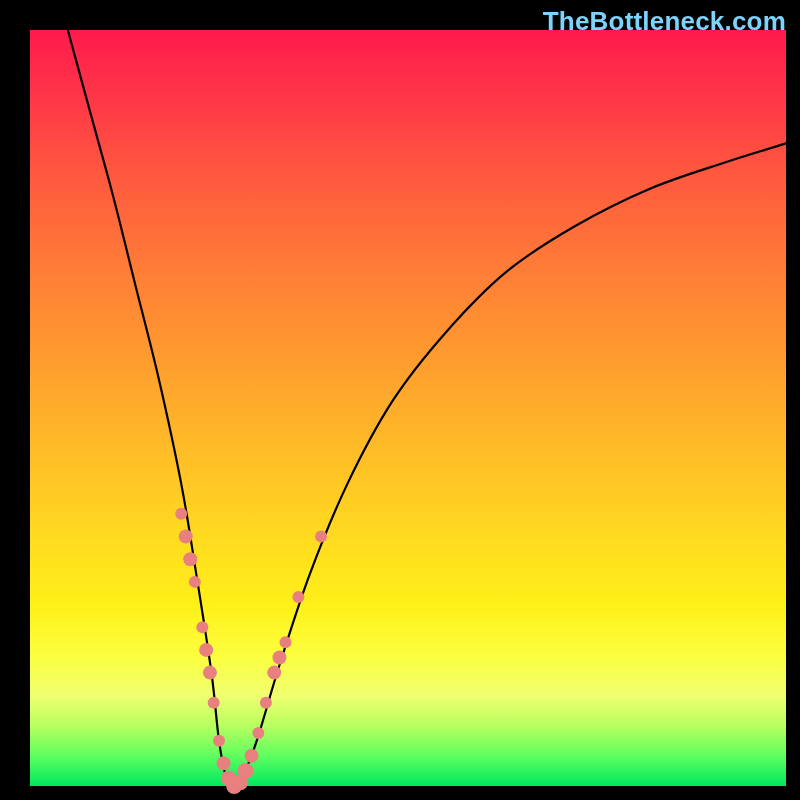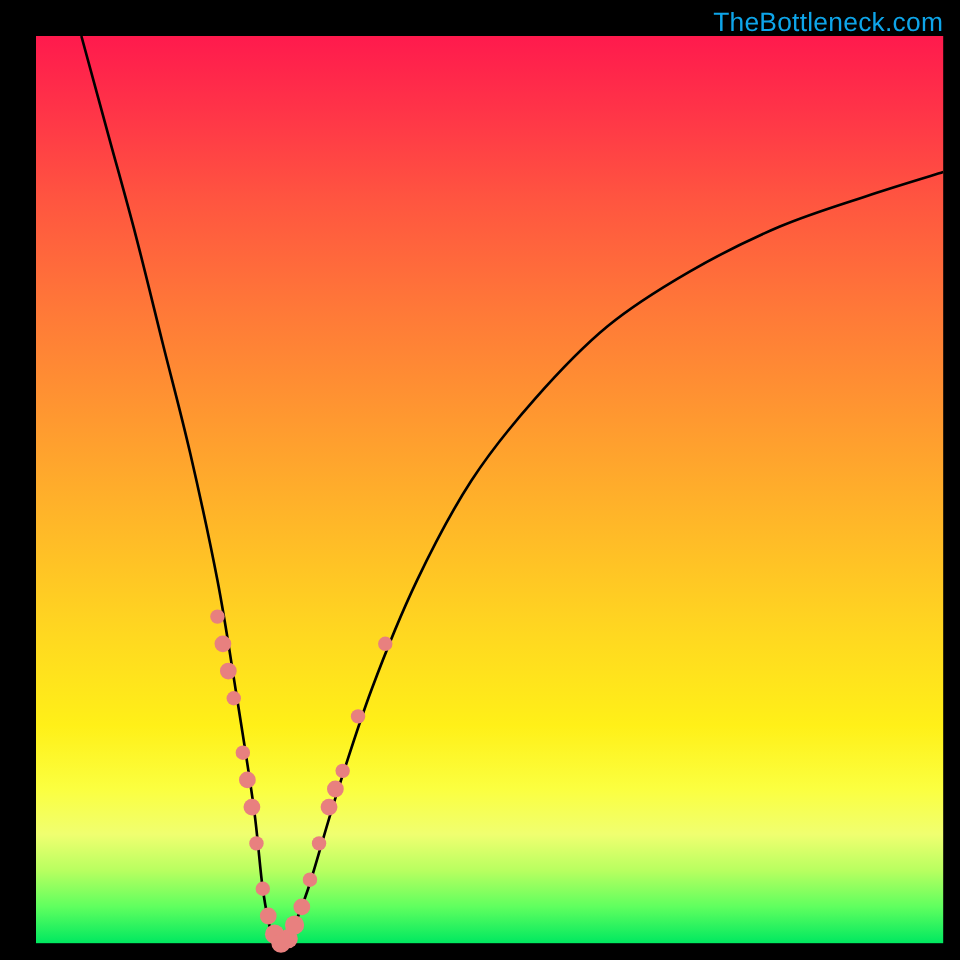--- a/index.html
+++ b/index.html
@@ -37,24 +37,24 @@
       #f0ff70 88%,
       #b8ff60 92%,
       #5fff5f 96%,
       #00e860 100%
     );
   }
   .watermark {
     position: absolute;
     top: 6px;
     right: 14px;
-    color: #0ea5e9;
-    font-size: 22px;
+    color: #7dd3fc;
+    font-size: 26px;
     letter-spacing: 0.2px;
-    font-weight: 400;
+    font-weight: 700;
     user-select: none;
   }
   svg.curve {
     position: absolute;
     left: 0;
     top: 0;
     width: 756px;
     height: 756px;
     overflow: visible;
   }

